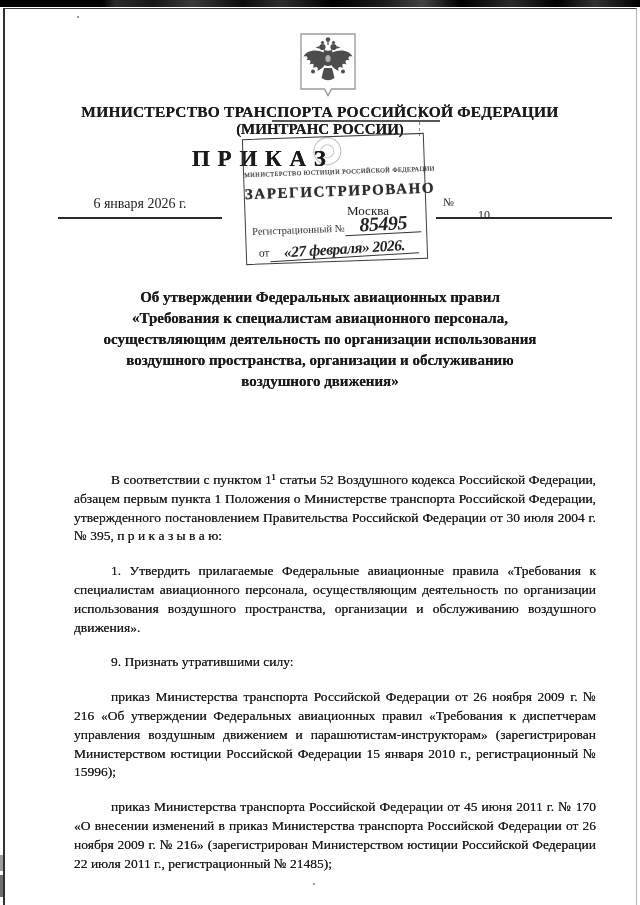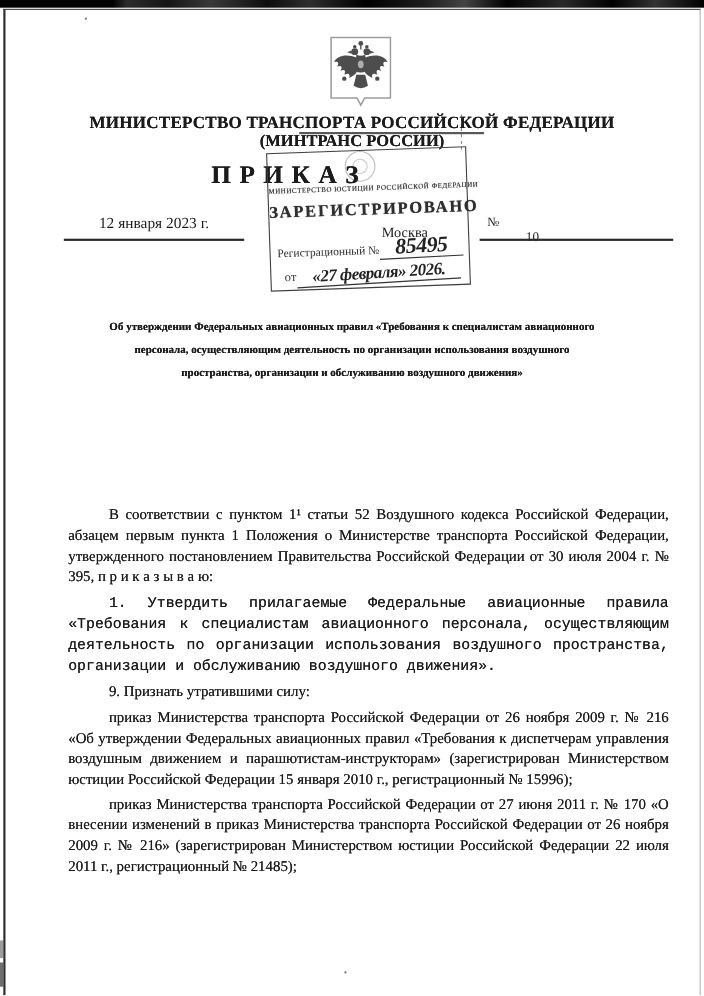--- a/index.html
+++ b/index.html
@@ -41,25 +41,25 @@
   .stamp-reg-row{position:absolute;left:6px;top:78px;right:5px;display:flex;align-items:flex-end;}
   .stamp-reg-label{font-size:10.5px;padding-bottom:2px;white-space:nowrap;}
   .handwriting{font-style:italic;font-weight:600;letter-spacing:-.5px;color:#222;}
   .stamp-reg-number{flex:1;font-size:20px;line-height:20px;text-align:center;
          border-bottom:1.6px solid #333;transform:rotate(-1deg);}
   .stamp-date-row{position:absolute;left:12px;top:103px;right:8px;display:flex;align-items:flex-end;}
   .stamp-from{font-size:11.5px;padding-bottom:2px;}
   .stamp-date-value{flex:1;font-size:15.5px;line-height:17px;text-align:center;
          border-bottom:1.4px solid #333;transform:rotate(-1.5deg);}
   
-  .subject{left:95px;top:287px;width:450px;text-align:center;font-weight:bold;font-size:10px;
+  .subject{left:95px;top:287px;width:450px;text-align:center;font-weight:bold;font-size:15px;
          line-height:21px;text-shadow:0 0 .5px #222;}
   .body-text{left:58px;top:455px;width:554px;font-size:13.5px;line-height:18.8px;text-shadow:0 0 .4px #333;}
-  .body-text p{margin:4px;text-indent:37px;text-align:justify;}
-  .body-text p.gap{margin-top:7px;font-family:Liberation Mono, monospace;}
+  .body-text p{margin:16px;text-indent:37px;text-align:justify;}
+  .body-text p.gap{margin-top:7px;}
 </style>
 </head>
 <body>
 
 <div class="page">
 
   <div class="abs top-bar"></div>
   <div class="abs frame"></div>
 
   <div class="abs emblem">
@@ -85,21 +85,21 @@
     </svg>
   </div>
 
   <div class="abs ministry-short">(МИНТРАНС РОССИИ)</div>
   <div class="abs ministry">МИНИСТЕРСТВО ТРАНСПОРТА РОССИЙСКОЙ ФЕДЕРАЦИИ</div>
   <div class="abs artifact-underline"></div>
   <div class="abs artifact-vline"></div>
 
   <div class="abs doc-type">П Р И К А З</div>
 
-  <div class="abs date">12 января 2023 г.</div>
+  <div class="abs date">6 января 2026 г.</div>
   <div class="abs rule rule-left"></div>
   <div class="abs city">Москва</div>
   <div class="abs no-sign">№</div>
   <div class="abs doc-number">10</div>
   <div class="abs rule rule-right"></div>
 
   <div class="abs stamp">
     <div class="stamp-emblem"></div>
     <div class="stamp-authority">МИНИСТЕРСТВО ЮСТИЦИИ РОССИЙСКОЙ ФЕДЕРАЦИИ</div>
     <div class="stamp-registered">ЗАРЕГИСТРИРОВАНО</div>
@@ -113,21 +113,21 @@
     </div>
   </div>
 
   <div class="abs subject">Об утверждении Федеральных авиационных правил «Требования к специалистам авиационного персонала, осуществляющим деятельность по организации использования воздушного пространства, организации и обслуживанию воздушного движения»</div>
 
   <div class="abs body-text">
     <p>В соответствии с пунктом 1¹ статьи 52 Воздушного кодекса Российской Федерации, абзацем первым пункта 1 Положения о Министерстве транспорта Российской Федерации, утвержденного постановлением Правительства Российской Федерации от 30 июля 2004 г. № 395, п р и к а з ы в а ю:</p>
     <p class="gap">1. Утвердить прилагаемые Федеральные авиационные правила «Требования к специалистам авиационного персонала, осуществляющим деятельность по организации использования воздушного пространства, организации и обслуживанию воздушного движения».</p>
     <p>9. Признать утратившими силу:</p>
     <p>приказ Министерства транспорта Российской Федерации от 26 ноября 2009 г. № 216 «Об утверждении Федеральных авиационных правил «Требования к диспетчерам управления воздушным движением и парашютистам-инструкторам» (зарегистрирован Министерством юстиции Российской Федерации 15 января 2010 г., регистрационный № 15996);</p>
-    <p>приказ Министерства транспорта Российской Федерации от 27 июня 2011 г. № 170 «О внесении изменений в приказ Министерства транспорта Российской Федерации от 26 ноября 2009 г. № 216» (зарегистрирован Министерством юстиции Российской Федерации 22 июля 2011 г., регистрационный № 21485);</p>
+    <p>приказ Министерства транспорта Российской Федерации от 45 июня 2011 г. № 170 «О внесении изменений в приказ Министерства транспорта Российской Федерации от 26 ноября 2009 г. № 216» (зарегистрирован Министерством юстиции Российской Федерации 22 июля 2011 г., регистрационный № 21485);</p>
   </div>
 
   <div class="abs edge-mark" style="top:855px;height:16px;opacity:.55;"></div>
   <div class="abs edge-mark" style="top:875px;height:22px;opacity:.8;"></div>
   <div class="abs speck" style="left:77px;top:16px;"></div>
   <div class="abs speck" style="left:313px;top:883px;"></div>
 
 </div>
 
 </body></html>

